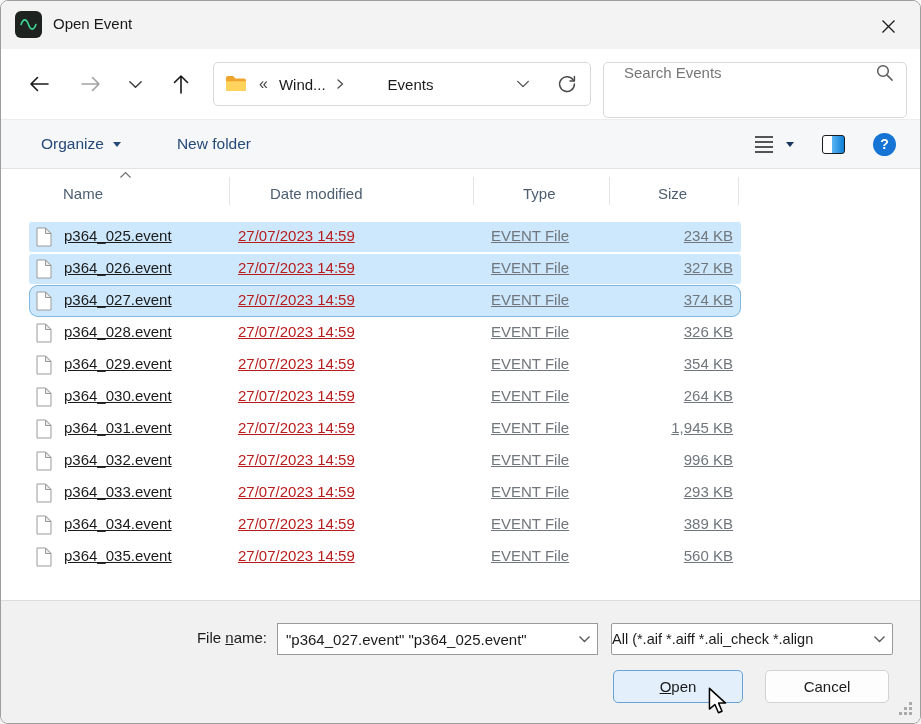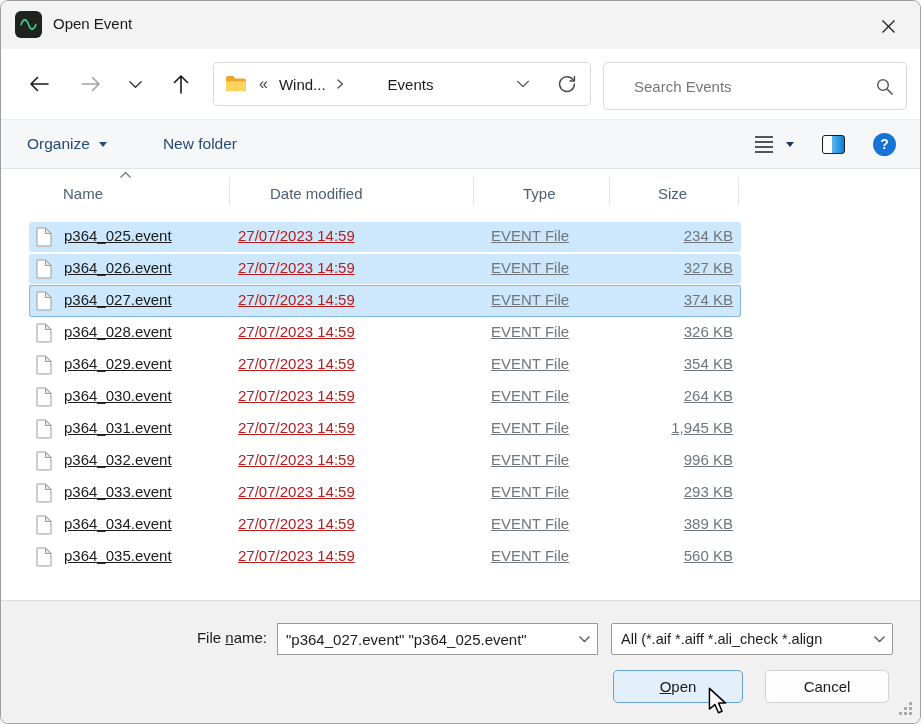--- a/index.html
+++ b/index.html
@@ -16,22 +16,22 @@
     display:flex;align-items:center;justify-content:center;cursor:pointer;}
   
   .navbtn{position:absolute;top:68px;width:30px;height:30px;border:none;background:transparent;
     display:flex;align-items:center;justify-content:center;cursor:pointer;padding:0;}
   .addressbar{position:absolute;left:212px;top:61px;width:378px;height:44px;border:1px solid #d9d9d9;
     border-radius:5px;background:#fff;display:flex;align-items:center;font-size:15px;}
   .crumb{color:#1b1b1b;cursor:pointer;padding:0 2px;white-space:nowrap;margin-left:34px;}
   .addr-overflow{margin-left:12px;color:#444;font-size:16px;cursor:pointer;}
   .addr-iconbtn{border:none;background:transparent;width:30px;height:30px;display:flex;align-items:center;
     justify-content:center;cursor:pointer;padding:0;}
-  .searchbox{position:absolute;left:602px;top:61px;width:304px;height:48px;border:1px solid #d9d9d9;
-    border-radius:5px;background:#fff;display:flex;align-items:center;padding:0 12px 0 28px;}
+  .searchbox{position:absolute;left:602px;top:61px;width:304px;height:56px;border:1px solid #d9d9d9;
+    border-radius:5px;background:#fff;display:flex;align-items:flex-start;padding:0 12px 0 18px;}
   .searchbox input{flex:1;border:none;outline:none;font-size:15px;font-family:"Liberation Sans",sans-serif;
     color:#1b1b1b;background:transparent;}
   .searchbox input::placeholder{color:#767676;}
   
   .toolbar{position:absolute;top:118px;left:0;right:0;height:50px;background:#f6f7f8;
     border-top:1px solid #ececec;border-bottom:1px solid #e2e2e2;display:flex;align-items:center;}
   .tool-link{border:none;background:transparent;font-family:"Liberation Sans",sans-serif;font-size:15.5px;
     color:#254a77;display:flex;align-items:center;gap:9px;cursor:pointer;padding:0;}
   .tri-down{width:0;height:0;border-left:4.5px solid transparent;border-right:4.5px solid transparent;
     border-top:5px solid #254a77;}
@@ -45,38 +45,38 @@
     font-weight:bold;display:flex;align-items:center;justify-content:center;}
   
   .listheader{position:absolute;top:168px;left:0;right:0;height:44px;font-size:15px;color:#4c5e70;background:#fff;}
   .colhead{position:absolute;top:16px;cursor:pointer;margin-left:32px;}
   .col-div{position:absolute;top:8px;width:1px;height:28px;background:#e4e4e4;}
   .sort-chev{position:absolute;top:2px;left:118px;}
   
   .filelist{position:absolute;top:213px;left:0;right:0;height:388px;background:#fff;padding-top:7px;}
   .row{position:relative;height:32px;margin-left:28px;width:712px;cursor:pointer;}
   .row.selected{background:#cde8fc;border-radius:3px;box-shadow:inset 0 1px 0 #fff,inset 0 -1px 0 #fff;}
-  .row.focused{box-shadow:inset 0 0 0 1px #7fb9e3;}
+  .row.focused{box-shadow:inset 0 0 0 1px #7fb9e3;border-radius:9px;}
   .cell{position:absolute;top:6px;font-size:15px;white-space:nowrap;text-decoration:underline;}
   .cell.icon{left:7px;top:6px;}
   .cell.name{left:35px;color:#1b1b1b;}
   .cell.date{left:209px;color:#b91c1c;}
   .cell.type{left:462px;color:#70767c;}
   .cell.size{right:8px;color:#70767c;text-align:right;}
   
   .footer{position:absolute;left:0;right:0;bottom:0;height:123px;background:#f1f1f1;border-top:1px solid #dddddd;}
   .fname-label{position:absolute;right:653px;top:28px;font-size:15px;white-space:pre;color:#1b1b1b;}
   .accesskey{text-decoration:underline;}
   .combo{position:absolute;top:22px;height:32px;border:1px solid #9a9a9a;background:#fff;
     display:flex;align-items:center;overflow:hidden;}
   .combo.fname{left:276px;width:321px;}
   .combo.ftype{left:610px;width:282px;border-radius:2px;}
   .combo input{flex:1;min-width:0;border:none;outline:none;font-size:15px;
     font-family:"Liberation Sans",sans-serif;padding:0 2px 0 8px;color:#1b1b1b;background:transparent;}
-  .combo .sel-text{flex:1;min-width:0;font-size:14.5px;padding-left:9px;white-space:nowrap;overflow:hidden;color:#1b1b1b;}
+  .combo .sel-text{flex:1;min-width:0;font-size:14.5px;white-space:nowrap;overflow:hidden;color:#1b1b1b;}
   .combo-chev{width:26px;height:100%;display:flex;align-items:center;justify-content:center;cursor:pointer;
     border:none;background:transparent;padding:0;}
   .btn{position:absolute;top:69px;height:33px;border-radius:5px;font-size:15px;
     font-family:"Liberation Sans",sans-serif;cursor:pointer;color:#1b1b1b;}
   .btn.open{left:612px;width:130px;background:#e3effb;border:1px solid #66a1d8;}
   .btn.cancel{left:764px;width:124px;background:#fdfdfd;border:1px solid #d2d2d2;}
   .grip{position:absolute;right:7px;bottom:7px;}
   .cursor{position:absolute;left:706px;top:686px;z-index:20;pointer-events:none;}
 </style>
 </head>
@@ -146,21 +146,21 @@
 
   <div class="searchbox">
     <input type="text" placeholder="Search Events" style="">
     <svg width="19" height="19" viewBox="0 0 20 20">
       <circle cx="8.4" cy="8.4" r="5.6" fill="none" stroke="#5d5d5d" stroke-width="1.6"></circle>
       <path d="M12.8 12.8 L18 18" stroke="#5d5d5d" stroke-width="1.6" stroke-linecap="round"></path>
     </svg>
   </div>
 
   <div class="toolbar">
-    <button class="tool-link" style="margin-left:26px">
+    <button class="tool-link" style="margin-left:40px">
       <span>Organize</span>
       <span class="tri-down"></span>
     </button>
     <button class="tool-link" style="margin-left:56px">
       <span>New folder</span>
     </button>
     <div class="tool-right">
       <button class="icon-btn">
         <svg width="24" height="22" viewBox="0 0 24 22">
           <path d="M3 4 h18 M3 9 h18 M3 14 h18 M3 19 h18" stroke="#1f1f1f" stroke-width="1.6"></path>

